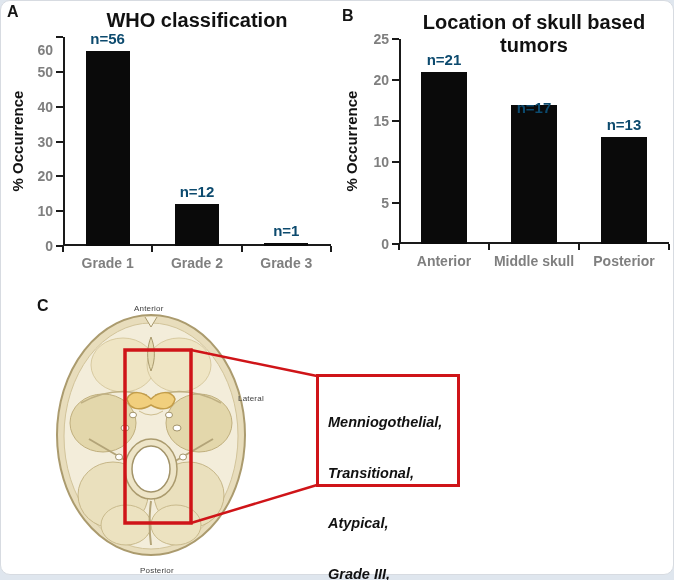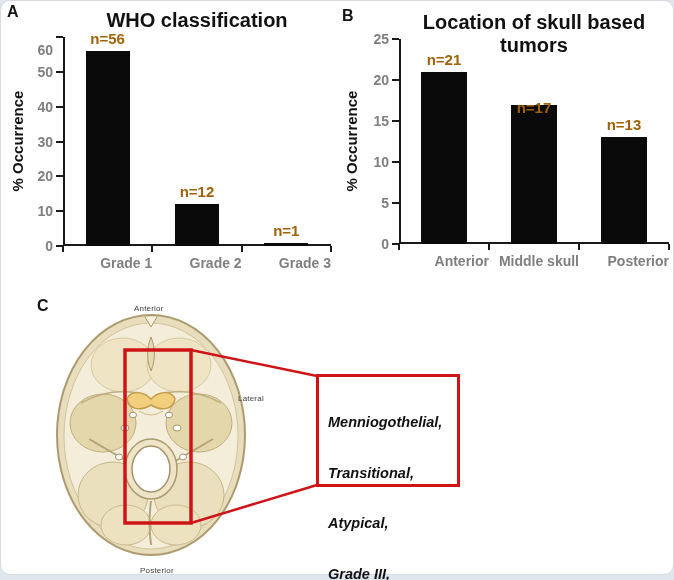--- a/index.html
+++ b/index.html
@@ -43,32 +43,32 @@
     left: -88px; top: 131px; width: 209px;
   }
   .plot {
     position: absolute;
     border-left: 2px solid #1a1a1a;
     border-bottom: 2px solid #1a1a1a;
   }
   .bar { position: absolute; }
   .nlabel {
     position: absolute;
-    font-size: 15px; font-weight: bold; color: #a16207;
+    font-size: 15px; font-weight: bold; color: #0c4a6e;
     text-align: center; white-space: nowrap;
   }
   .ytick-label {
     position: absolute;
     font-size: 14px; font-weight: bold; color: #7f7f7f;
     text-align: right; line-height: 18px;
   }
   .cat-label {
     position: absolute;
     font-size: 14px; font-weight: bold; color: #7f7f7f;
-    text-align: right; white-space: nowrap;
+    text-align: center; white-space: nowrap;
   }
   .tickmark { position: absolute; background: #1a1a1a; }
 
   .anat-label {
     position: absolute;
     font-size: 8px; color: #3c3c3c; letter-spacing: 0.2px;
   }
   #skull-svg { position: absolute; left: 52px; top: 22px; }
   #overlay-svg { position: absolute; left: 0; top: 0; }
 

